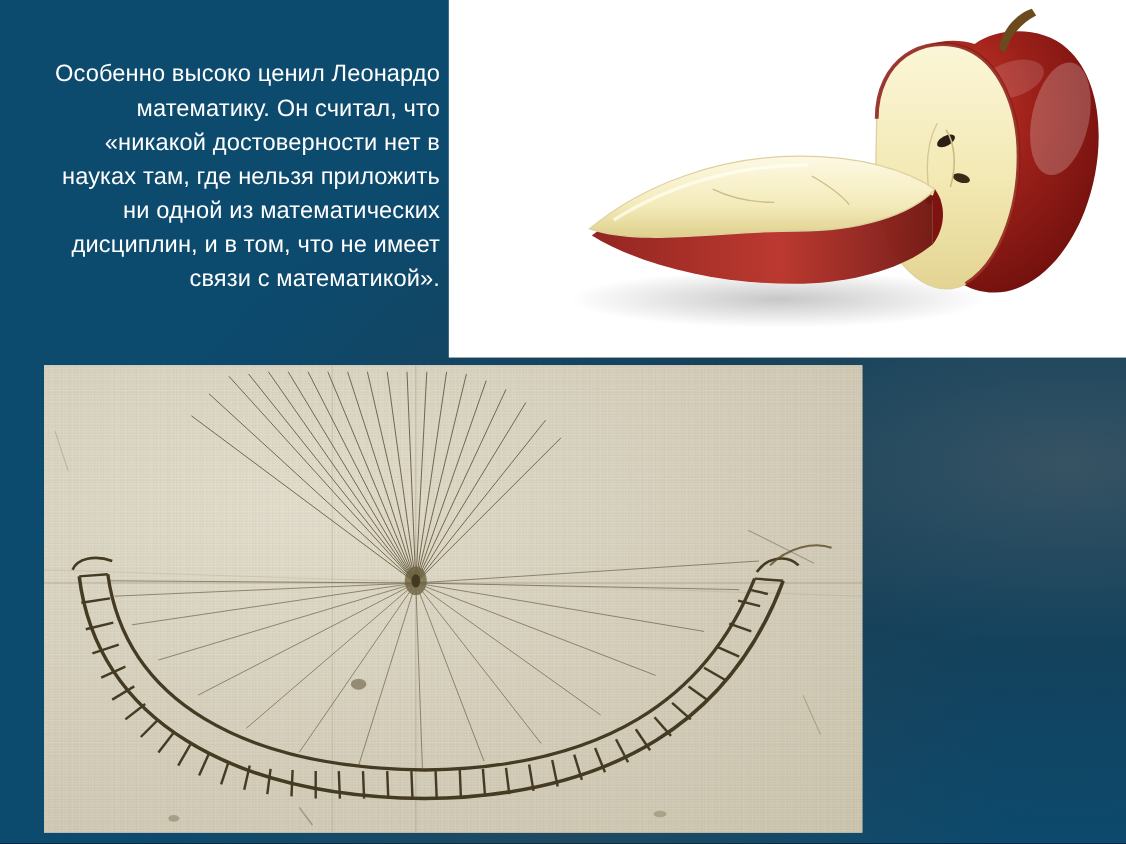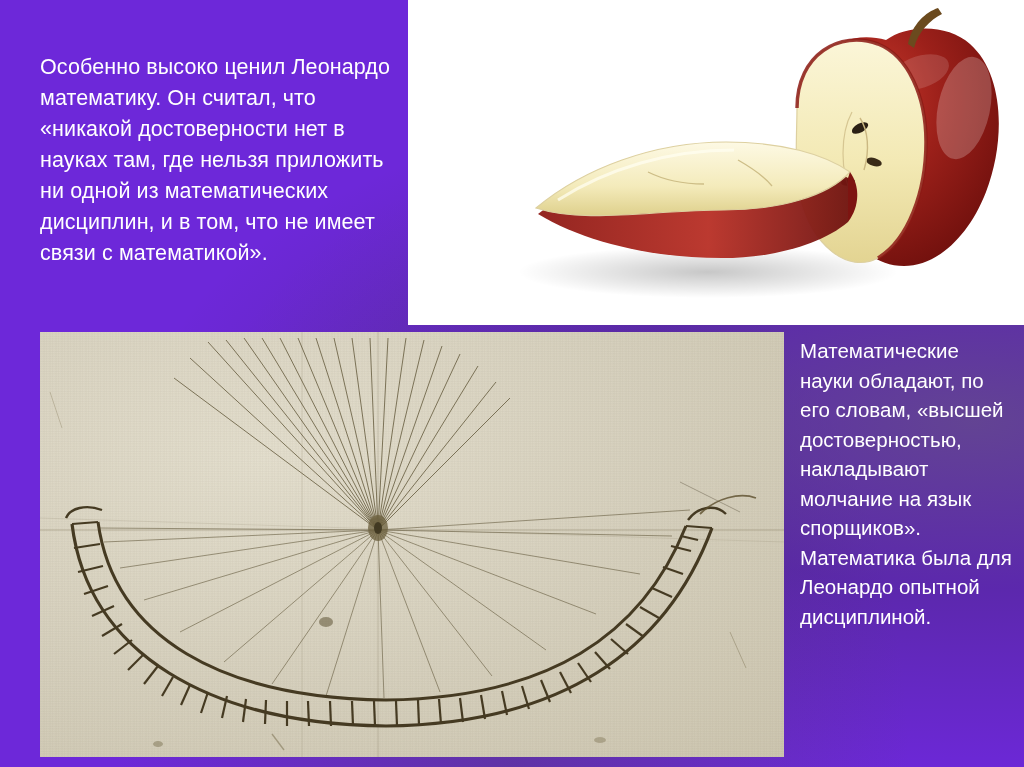--- a/index.html
+++ b/index.html
@@ -10,22 +10,23 @@
   body {
     width: 1024px;
     height: 767px;
     overflow: hidden;
     font-family: "Liberation Sans", sans-serif;
   }
   .slide {
     position: relative;
     width: 1024px;
     height: 767px;
-    background: #6d28d9;
+    background: #0c4a6e;
     overflow: hidden;
+    text-align: right;
   }
 
   
   .bg-gradient {
     position: absolute;
     inset: 0;
     background:
       radial-gradient(ellipse at 95% 55%, rgba(90,90,90,0.55) 0%, rgba(40,40,40,0.25) 28%, rgba(0,0,0,0) 60%),
       radial-gradient(ellipse at 50% 100%, rgba(70,70,70,0.35) 0%, rgba(0,0,0,0) 55%);
     pointer-events: none;
@@ -288,14 +289,13 @@
 
       <ellipse cx="286" cy="290" rx="7" ry="5" fill="#5f5334" opacity="0.55"></ellipse>
       <ellipse cx="118" cy="412" rx="5" ry="3" fill="#6a5e3c" opacity="0.4"></ellipse>
       <ellipse cx="560" cy="408" rx="6" ry="3" fill="#6a5e3c" opacity="0.35"></ellipse>
       <line x1="232" y1="402" x2="244" y2="418" stroke="#6a5e3c" stroke-width="1.4" opacity="0.45"></line>
       <line x1="690" y1="300" x2="706" y2="336" stroke="#6a5e3c" stroke-width="1" opacity="0.35"></line>
       <line x1="10" y1="60" x2="22" y2="96" stroke="#7a6e4c" stroke-width="1" opacity="0.3"></line>
     </svg>
   </div>
 
-  <div class="text-right">Математические науки обладают, по его словам, «высшей достоверностью, накладывают молчание на язык спорщиков». Математика была для Леонардо опытной дисциплиной.</div>
 </div>
 
 </body></html>

